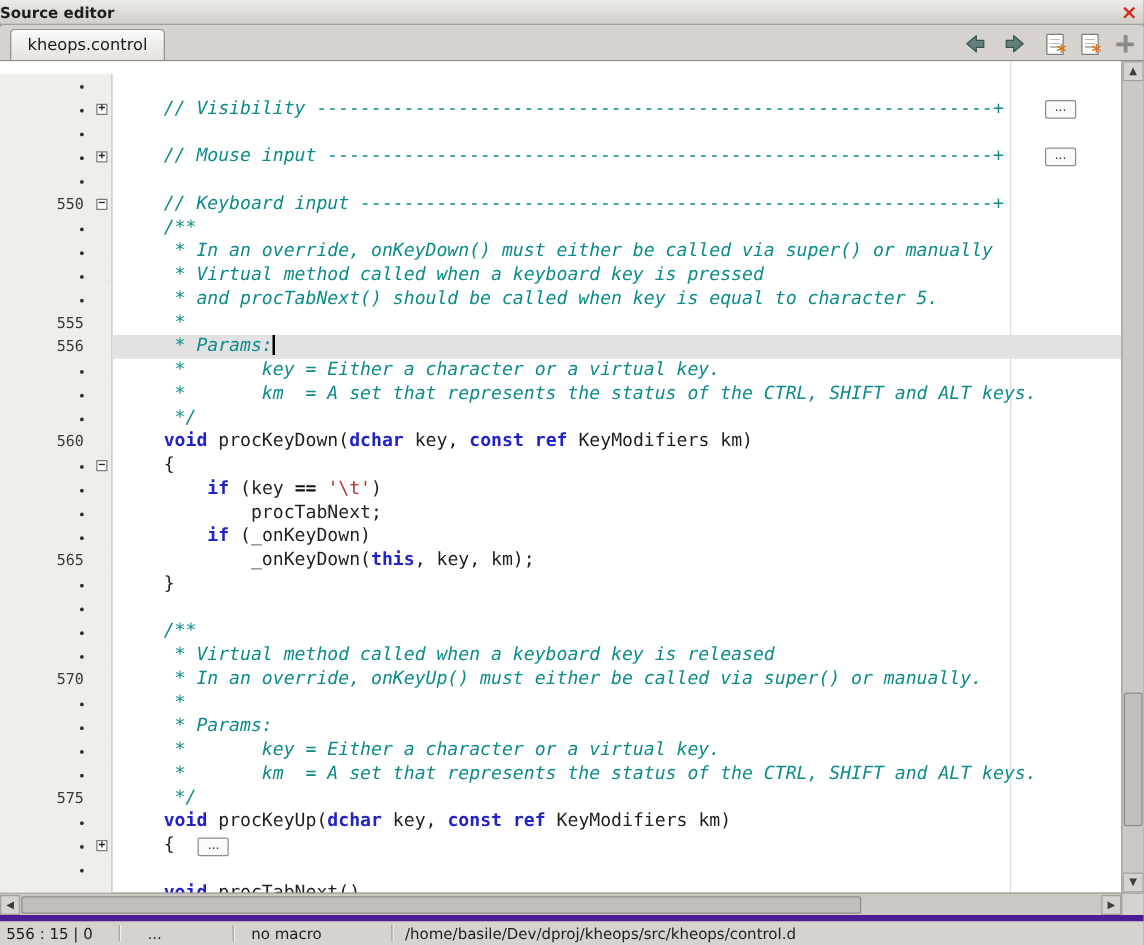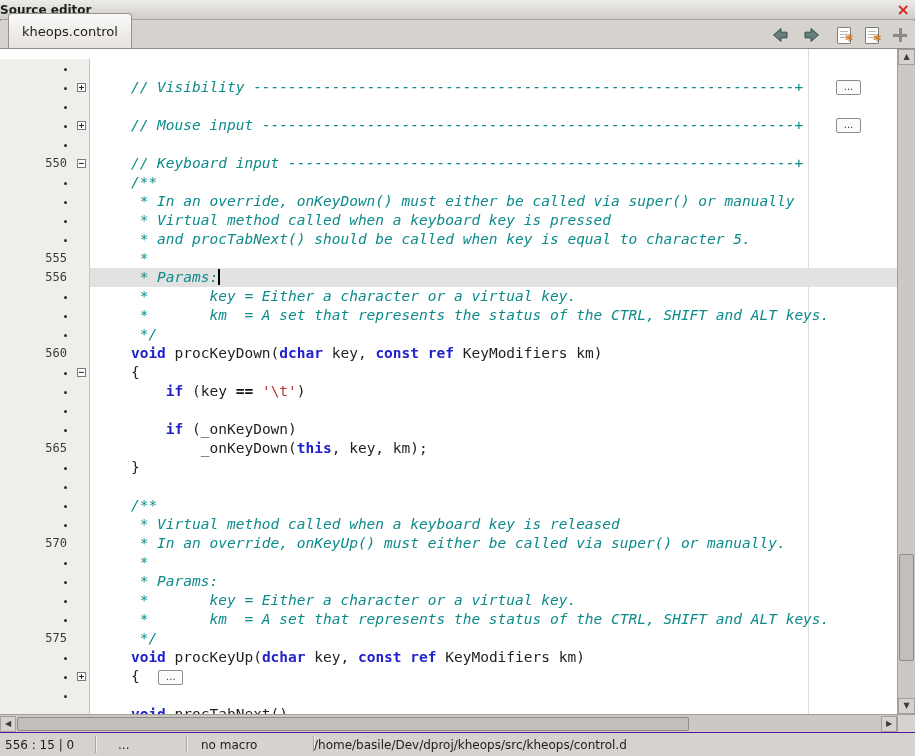--- a/index.html
+++ b/index.html
@@ -21,21 +21,21 @@
   .title-text { font-size:12px; font-weight:bold; color:#1d1d1d; }
   .close-btn {
     position:absolute; right:5px; top:0; height:20px;
     font-size:16px; font-weight:bold; color:var(--close,#d42a1e);
     line-height:19px; cursor:default;
   }
 
   
   .tabbar { position:absolute; top:21px; left:0; right:0; height:27px; background:#d6d2cd; }
   .tab {
-    position:absolute; left:8px; bottom:0; height:35px; padding:0 13px;
+    position:absolute; left:8px; bottom:0; height:25px; padding:0 13px;
     background:linear-gradient(#fbfaf9,#e5e2de);
     border:1px solid #96928d; border-bottom:none;
     border-radius:4px 4px 0 0;
     display:flex; align-items:center;
     font-size:13px; color:#1d1d1d;margin-top:32px;
   }
   .toolbar-icons {
     position:absolute; right:8px; top:2px; height:24px;
     display:flex; align-items:center; gap:10px;
   }
@@ -142,29 +142,29 @@
     background:#c2beb9; border:1px solid #8f8b86; border-radius:2px;
   }
   .corner {
     position:absolute; left:897px; top:714px; width:18px; height:18px;
     background:#d6d2cd; border-top:1px solid #a39f9a; border-left:1px solid #a39f9a;
   }
 
   
   .statusbar {
     position:absolute; top:732px; left:0; right:0; height:24px;
-    background:#d6d2cd; border-top:1px solid #4c1d95;
+    background:#d6d2cd; border-top:5px solid #4c1d95;
     display:flex; align-items:stretch;
     font-size:12px; color:#1d1d1d;
   }
   .sb-panel { display:flex; align-items:center; white-space:nowrap; overflow:hidden; }
   .p1 { width:95px; padding-left:5px; }
   .p2 { width:90px; padding-left:22px; }
   .p3 { width:126px; padding-left:14px; }
-  .p4 { flex:1; }
+  .p4 { flex:1; padding-left:10px; }
   .sb-sep { width:1px; margin:3px 0; background:#a8a49f; box-shadow:1px 0 0 #f2f0ee; }
 </style>
 </head>
 <body>
 
 <div class="titlebar">
   <span class="title-text">Source editor</span>
   <span class="close-btn">×</span>
 </div>
 
@@ -287,20 +287,21 @@
           <div class="code"><span class="tk-p">    {</span></div>
         </div>
         <div class="row">
           <div class="g-num"><span class="dot"></span></div>
           <div class="g-fold"></div>
           <div class="code"><span class="tk-p">        </span><span class="tk-k">if</span><span class="tk-p"> (key </span><span class="tk-o">==</span><span class="tk-p"> </span><span class="tk-s">'\t'</span><span class="tk-p">)</span></div>
         </div>
         <div class="row">
           <div class="g-num"><span class="dot"></span></div>
           <div class="g-fold"></div>
+          <div class="code"><span class="tk-p">            procTabNext;</span></div>
         </div>
         <div class="row">
           <div class="g-num"><span class="dot"></span></div>
           <div class="g-fold"></div>
           <div class="code"><span class="tk-p">        </span><span class="tk-k">if</span><span class="tk-p"> (_onKeyDown)</span></div>
         </div>
         <div class="row">
           <div class="g-num">565</div>
           <div class="g-fold"></div>
           <div class="code"><span class="tk-p">            _onKeyDown(</span><span class="tk-k">this</span><span class="tk-p">, key, km);</span></div>

